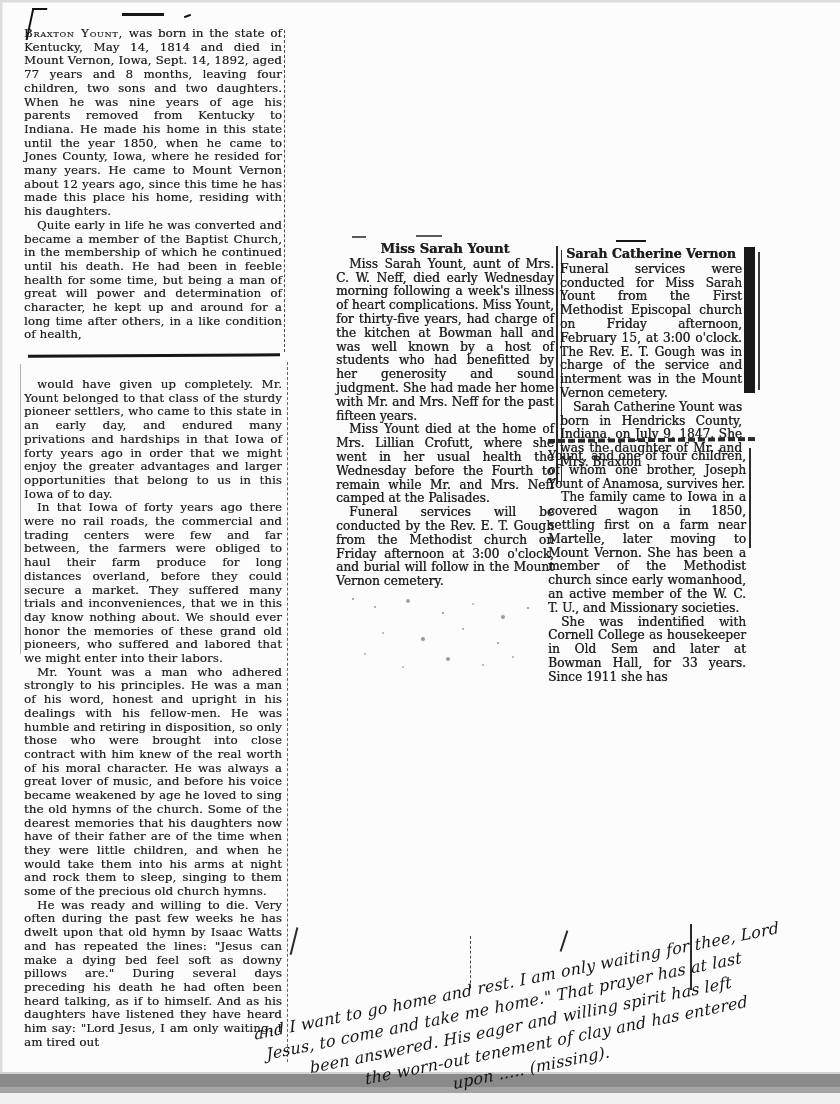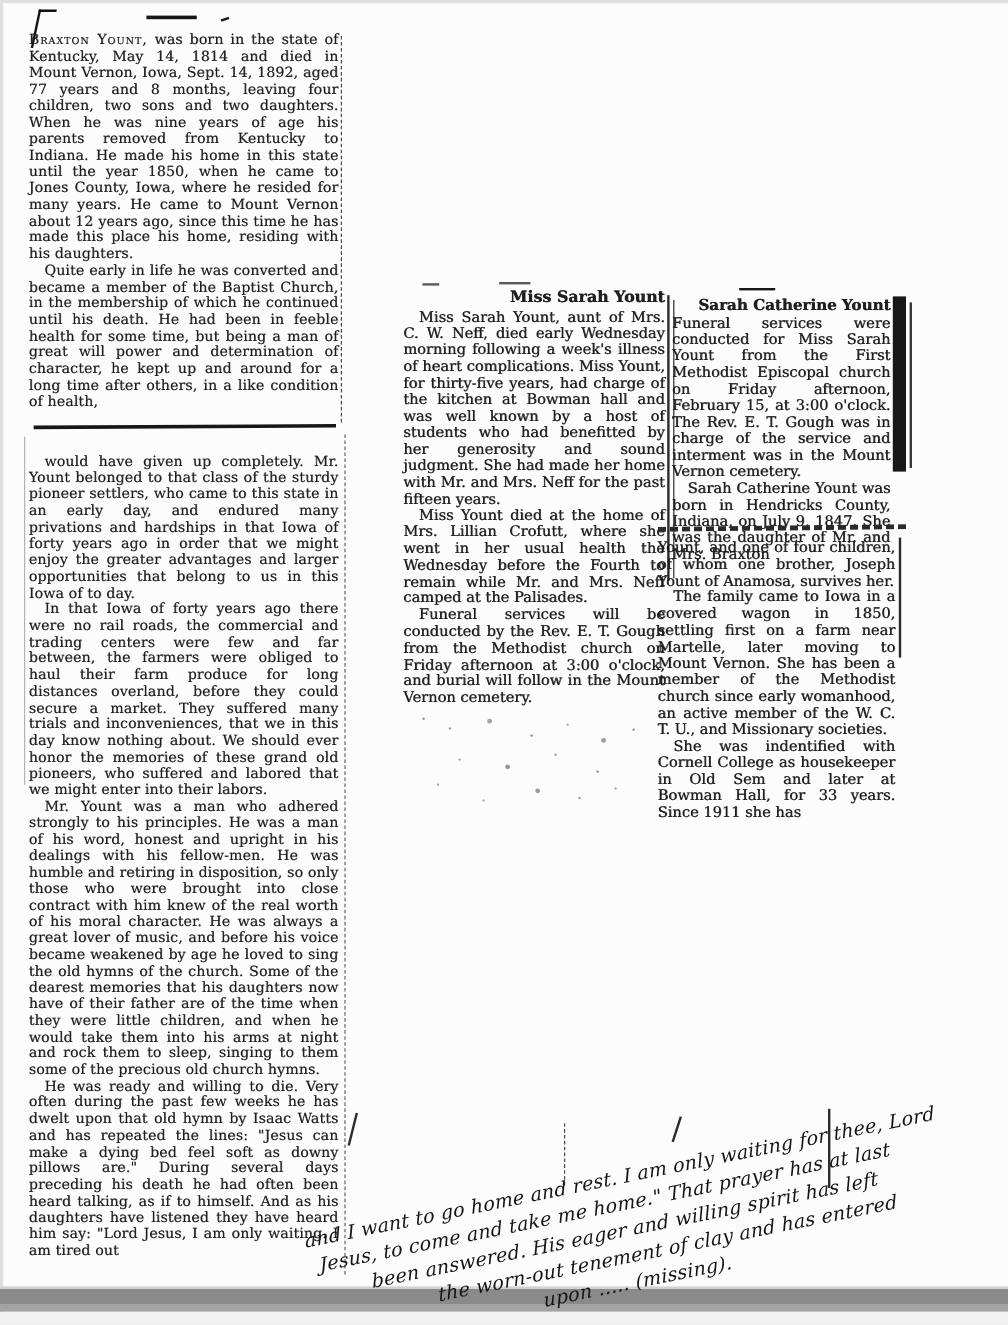--- a/index.html
+++ b/index.html
@@ -10,21 +10,21 @@
     font-family:"DejaVu Serif", serif;color:#1f1f1f;padding-left:37px;
   }
   .clip{position:absolute;text-align:justify;}
   .clip p{margin:0;text-indent:13px;}
   .clip p.noind{text-indent:0;}
   .oldprint{font-size:11.8px;line-height:13.7px;letter-spacing:0.1px;
     text-shadow:0.35px 0 0 rgba(20,20,20,0.55);}
   .newsprint{font-size:12.2px;line-height:13.8px;
     text-shadow:0.45px 0 0 rgba(10,10,10,0.7);}
   .lead{font-variant:small-caps;letter-spacing:0.8px;}
-  .clip-title{display:block;text-align:right;font-weight:bold;font-size:13.2px;
+  .clip-title{display:block;text-align:center;font-weight:bold;font-size:13.2px;
     margin:0 0 2px 0;text-indent:0;text-shadow:0.4px 0 0 rgba(0,0,0,0.8);}
   .vline{position:absolute;background:#2b2b2b;}
   .hrule{position:absolute;background:#161616;}
   .dashline{position:absolute;width:0;border-left:1.6px dashed #4a4a4a;}
   .torn{position:absolute;height:4px;
     background:repeating-linear-gradient(90deg,#2a2a2a 0 7px, rgba(42,42,42,0) 7px 10px);
     transform:rotate(-0.6deg);}
   .corner-mark{position:absolute;left:29px;top:8px;width:13px;height:30px;
     border-left:2.5px solid #111;border-top:2.5px solid #111;transform:skewX(-12deg);}
   .handwriting{position:absolute;left:252px;top:1024px;width:620px;
@@ -75,21 +75,21 @@
     <span class="clip-title">Miss Sarah Yount</span>
     <p>Miss Sarah Yount, aunt of Mrs. C. W. Neff, died early Wednesday morning following a week's illness of heart complications. Miss Yount, for thirty-five years, had charge of the kitchen at Bowman hall and was well known by a host of students who had benefitted by her generosity and sound judgment. She had made her home with Mr. and Mrs. Neff for the past fifteen years.</p>
     <p>Miss Yount died at the home of Mrs. Lillian Crofutt, where she went in her usual health the Wednesday before the Fourth to remain while Mr. and Mrs. Neff camped at the Palisades.</p>
     <p>Funeral services will be conducted by the Rev. E. T. Gough from the Methodist church on Friday afternoon at 3:00 o'clock, and burial will follow in the Mount Vernon cemetery.</p>
   </section>
   <div class="vline" style="left:556px;top:246px;width:2px;height:238px;"></div>
   <div class="vline" style="left:561px;top:250px;width:1px;height:232px;"></div>
 
   <div class="hrule" style="left:616px;top:240px;width:30px;height:2px;"></div>
   <section class="clip newsprint" style="left:560px;top:247px;width:182px;">
-    <span class="clip-title" style="font-size:12.6px;">Sarah Catherine Yount</span>
+    <span class="clip-title" style="font-size:12.6px;">Sarah Catherine Vernon</span>
     <p class="noind">Funeral services were conducted for Miss Sarah Yount from the First Methodist Episcopal church on Friday afternoon, February 15, at 3:00 o'clock. The Rev. E. T. Gough was in charge of the service and interment was in the Mount Vernon cemetery.</p>
     <p>Sarah Catherine Yount was born in Hendricks County, Indiana, on July 9, 1847. She was the daughter of Mr. and Mrs. Braxton</p>
   </section>
   <div class="vline" style="left:744px;top:247px;width:11px;height:146px;background:#181818;"></div>
   <div class="vline" style="left:758px;top:252px;width:1.5px;height:138px;background:#3a3a3a;"></div>
 
   <div class="torn" style="left:548px;top:438px;width:210px;"></div>
 
   <section class="clip newsprint" style="left:548px;top:450px;width:198px;">
     <p class="noind">Yount, and one of four children, of whom one brother, Joseph Yount of Anamosa, survives her.</p>

